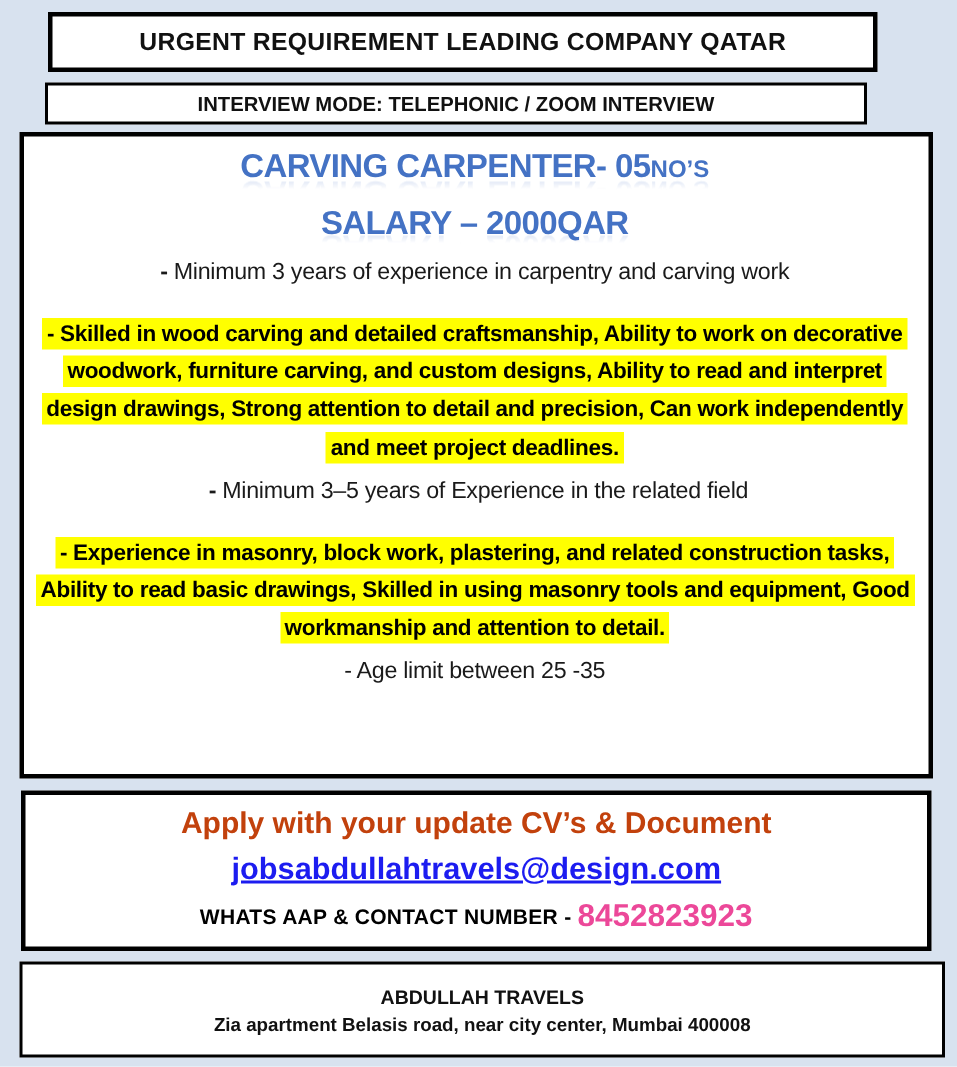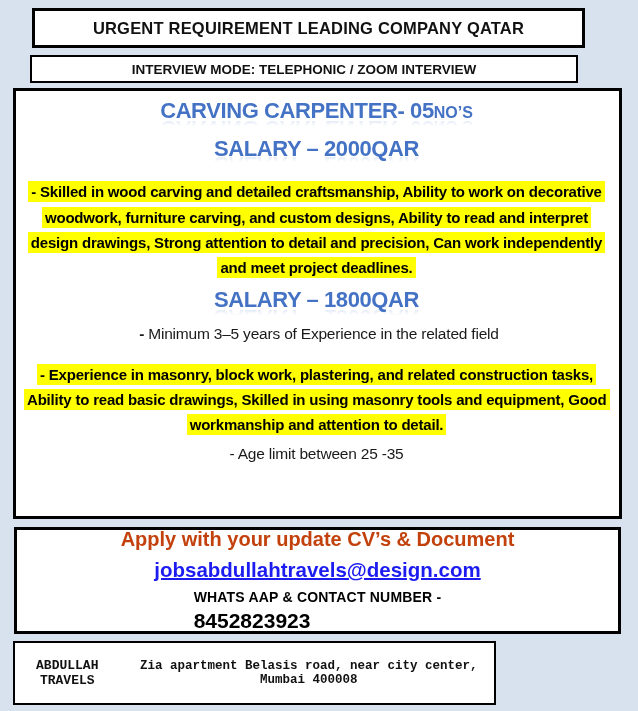--- a/index.html
+++ b/index.html
@@ -89,32 +89,31 @@
     text-align: center;
   }
   .apply-heading { font-size: 20px; font-weight: bold; color: #c2410c; }
   .email-link {
     font-size: 20.5px; font-weight: bold;
     color: #1c1cf0;
     text-decoration: underline;
     text-decoration-thickness: 2px;
     cursor: pointer;
   }
-  .contact-line { display: flex; align-items: flex-start; gap: 4px; flex-direction: column; }
+  .contact-line { display: flex; align-items: center; gap: 4px; }
   .contact-label { font-size: 14px; font-weight: bold; color: #000; letter-spacing: 0.2px; }
-  .contact-number { font-size: 21px; font-weight: bold; color: #000000; }
+  .contact-number { font-size: 21px; font-weight: bold; color: #ec4899; }
   
   .footer-box {
-    left: 13px; top: 641px; width: 483px; height: 64px;
+    left: 13px; top: 641px; width: 617px; height: 64px;
     border-width: 2.5px;
-    display: flex; flex-direction: row;
+    display: flex; flex-direction: column;
     align-items: center; justify-content: center;
     gap: 4px;
     text-align: center;
-    font-family: Liberation Mono, monospace;
   }
   .company-name { font-size: 13px; font-weight: bold; color: #111; }
   .company-address, .company-licence { font-size: 12.5px; font-weight: bold; color: #111; }
 </style>
 </head>
 <body>
 
 <div class="page">
 
   <div class="box title-box">
@@ -124,25 +123,25 @@
   <div class="box interview-box">
     <span>INTERVIEW MODE: TELEPHONIC / ZOOM INTERVIEW</span>
   </div>
 
   <div class="box main-box">
 
     <h2 class="job-title"><span>CARVING CARPENTER- 05</span><span class="suffix">NO’S</span></h2>
 
     <h3 class="salary">SALARY – 2000QAR</h3>
 
+    <p class="body-line"><span class="dash">-</span><span>Minimum 3 years of experience in carpentry and carving work</span></p>
 
     <p class="hl-para"><mark>- Skilled in wood carving and detailed craftsmanship, Ability to work on decorative woodwork, furniture carving, and custom designs, Ability to read and interpret design drawings, Strong attention to detail and precision, Can work independently and meet project deadlines.</mark></p>
 
 
-    <h3 class="salary">SALARY – 1800QAR</h3>
 
     <p class="body-line indent"><span class="dash">-</span><span>Minimum 3–5 years of Experience in the related field</span></p>
 
     <p class="hl-para"><mark>- Experience in masonry, block work, plastering, and related construction tasks, Ability to read basic drawings, Skilled in using masonry tools and equipment, Good workmanship and attention to detail.</mark></p>
 
     <p class="body-line note">- Age limit between 25 -35</p>
 
   </div>
 
   <div class="box apply-box">

